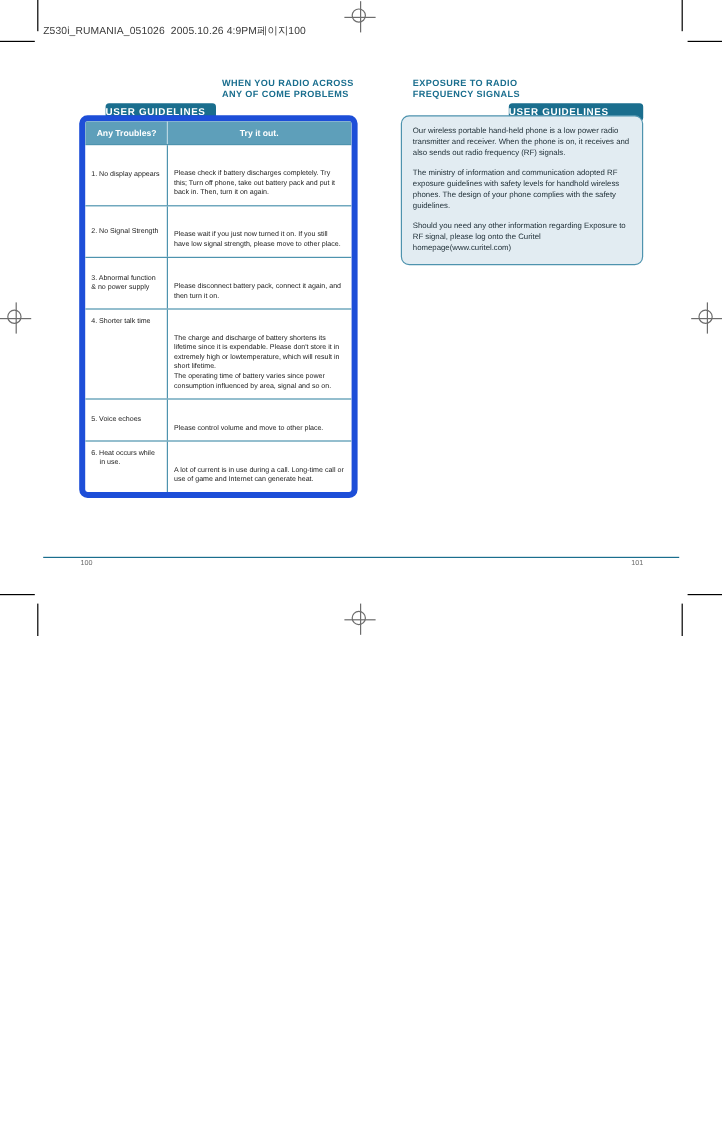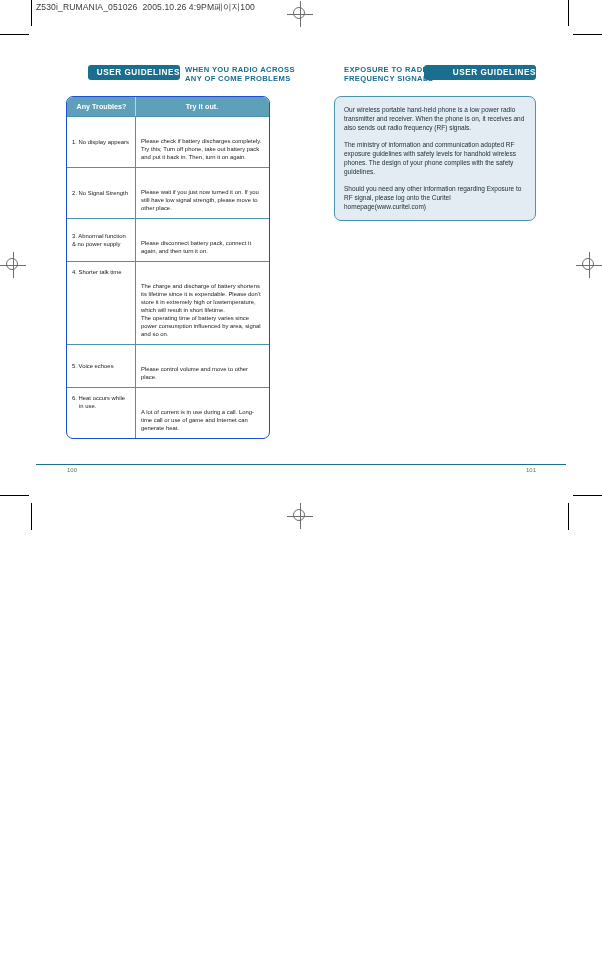--- a/index.html
+++ b/index.html
@@ -12,42 +12,42 @@
 
   
   .crop{position:absolute;background:#000;}
   .reg{position:absolute;width:26px;height:26px;}
   .reg .rh{position:absolute;left:0;top:12.5px;width:26px;height:1px;background:#6d6d6d;}
   .reg .rv{position:absolute;left:12.5px;top:0;width:1px;height:26px;background:#6d6d6d;}
   .reg .rc{position:absolute;left:6px;top:6px;width:12px;height:12px;border:1px solid #6d6d6d;border-radius:50%;box-sizing:border-box;background:transparent;}
 
   
   .slug{
-    position:absolute;left:36px;top:2px;
+    position:absolute;left:36px;top:20px;
     font-size:8.6px;letter-spacing:.1px;color:#3a3a3a;
     white-space:nowrap;font-family:"Liberation Sans","DejaVu Sans",sans-serif;
   }
   .slug .sp{display:inline-block;width:5px;}
 
   
   .badge{
     background:#1A6E8E;color:#ffffff;border-radius:3px;
     font-size:8.2px;font-weight:bold;letter-spacing:.55px;
-    display:flex;align-items:center;justify-content:flex-end;
-    position:absolute;height:15px;
+    display:flex;align-items:center;justify-content:flex-start;
+    position:absolute;height:15px;margin-top:21px;
   }
   .sechead{
     position:absolute;color:#1A6E8E;font-weight:bold;
     font-size:7.6px;line-height:9.2px;letter-spacing:.35px;
   }
 
   
   .tbl{
-    position:absolute;left:66px;top:96px;width:204px;
-    border:1px solid #1d4ed8;border-radius:7px;
+    position:absolute;left:66px;top:96px;width:232px;
+    border:5px solid #1d4ed8;border-radius:7px;
     box-sizing:border-box;overflow:hidden;background:#fff;
   }
   .trow{display:flex;border-top:1px solid #4E93AE;}
   .trow:first-child{border-top:none;}
   .c1{
     width:69px;min-width:69px;box-sizing:border-box;
     border-right:1px solid #4E93AE;
     padding:6px 4px 6px 5px;
     font-size:5.9px;line-height:8px;color:#1b1b1b;
   }

